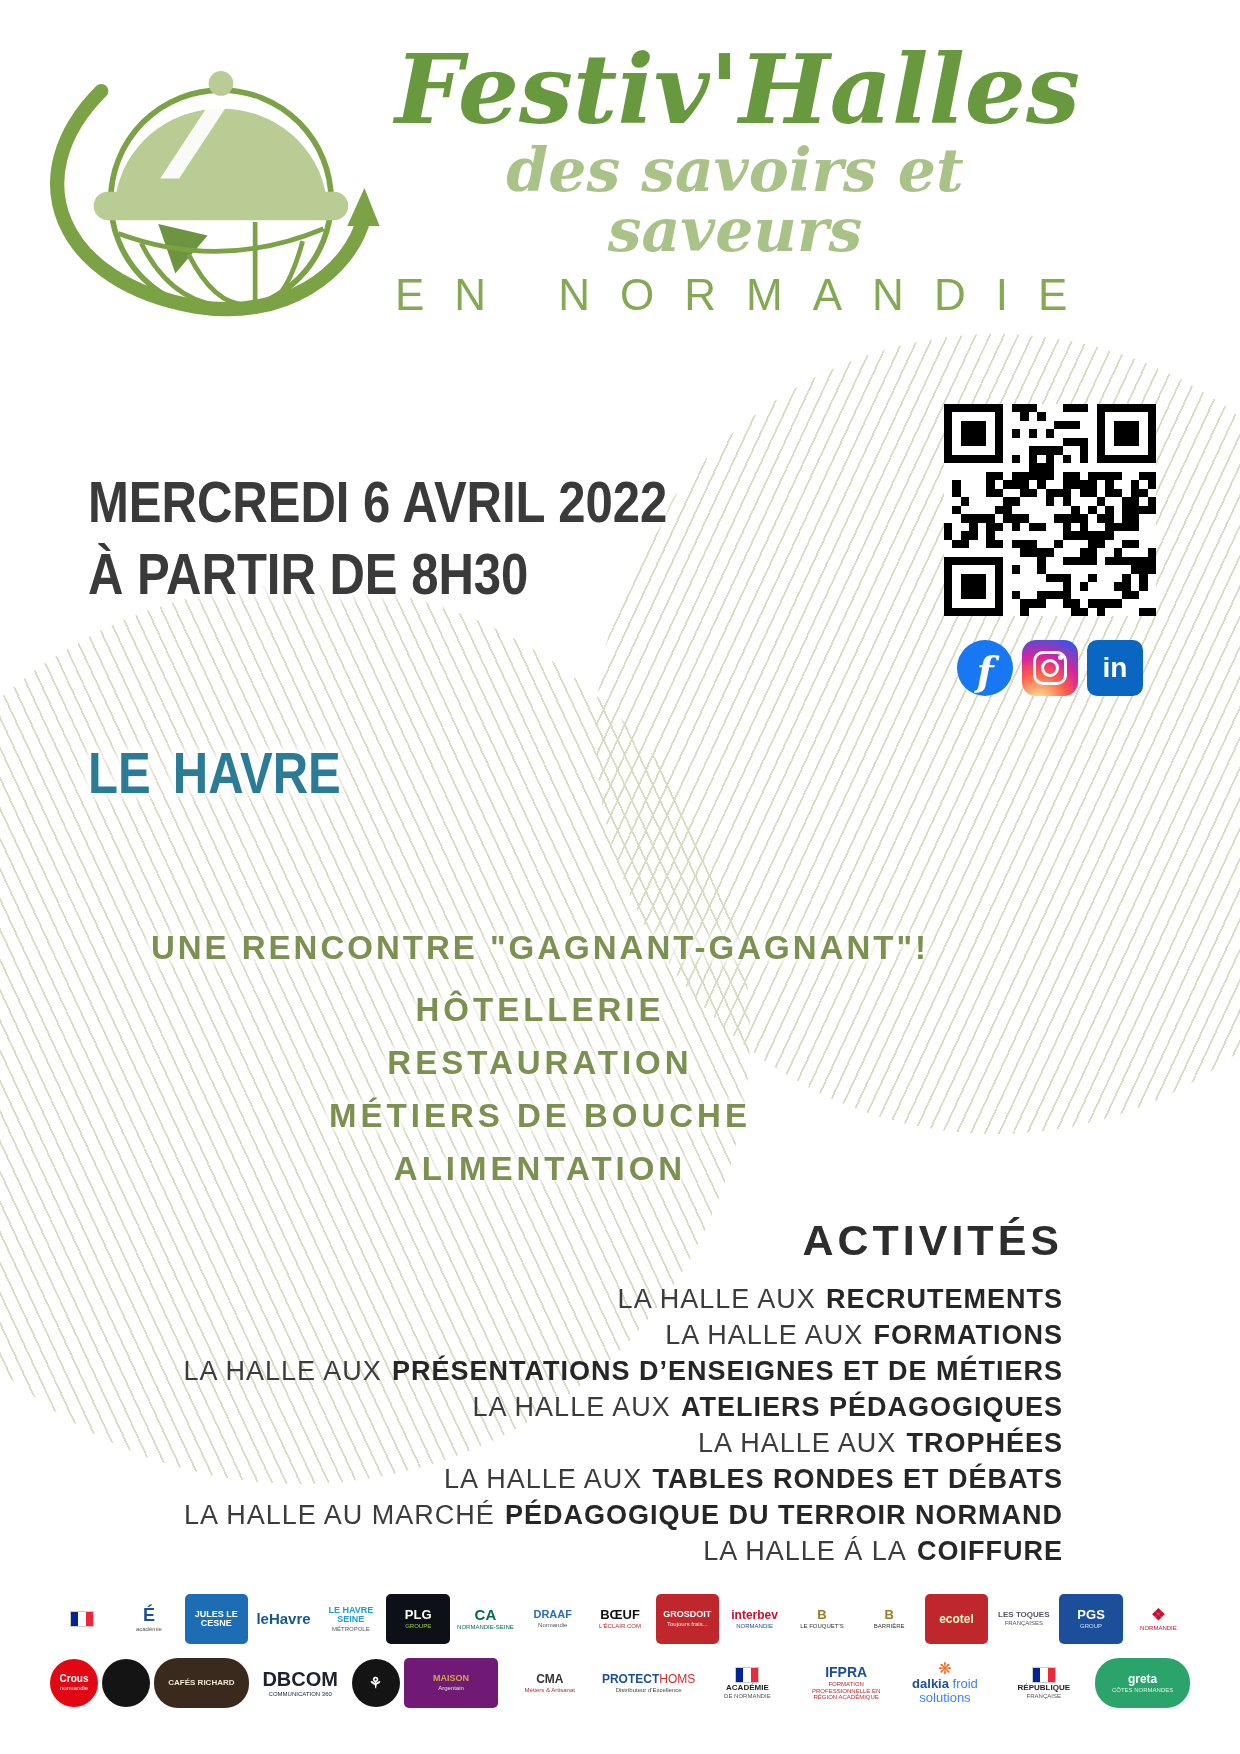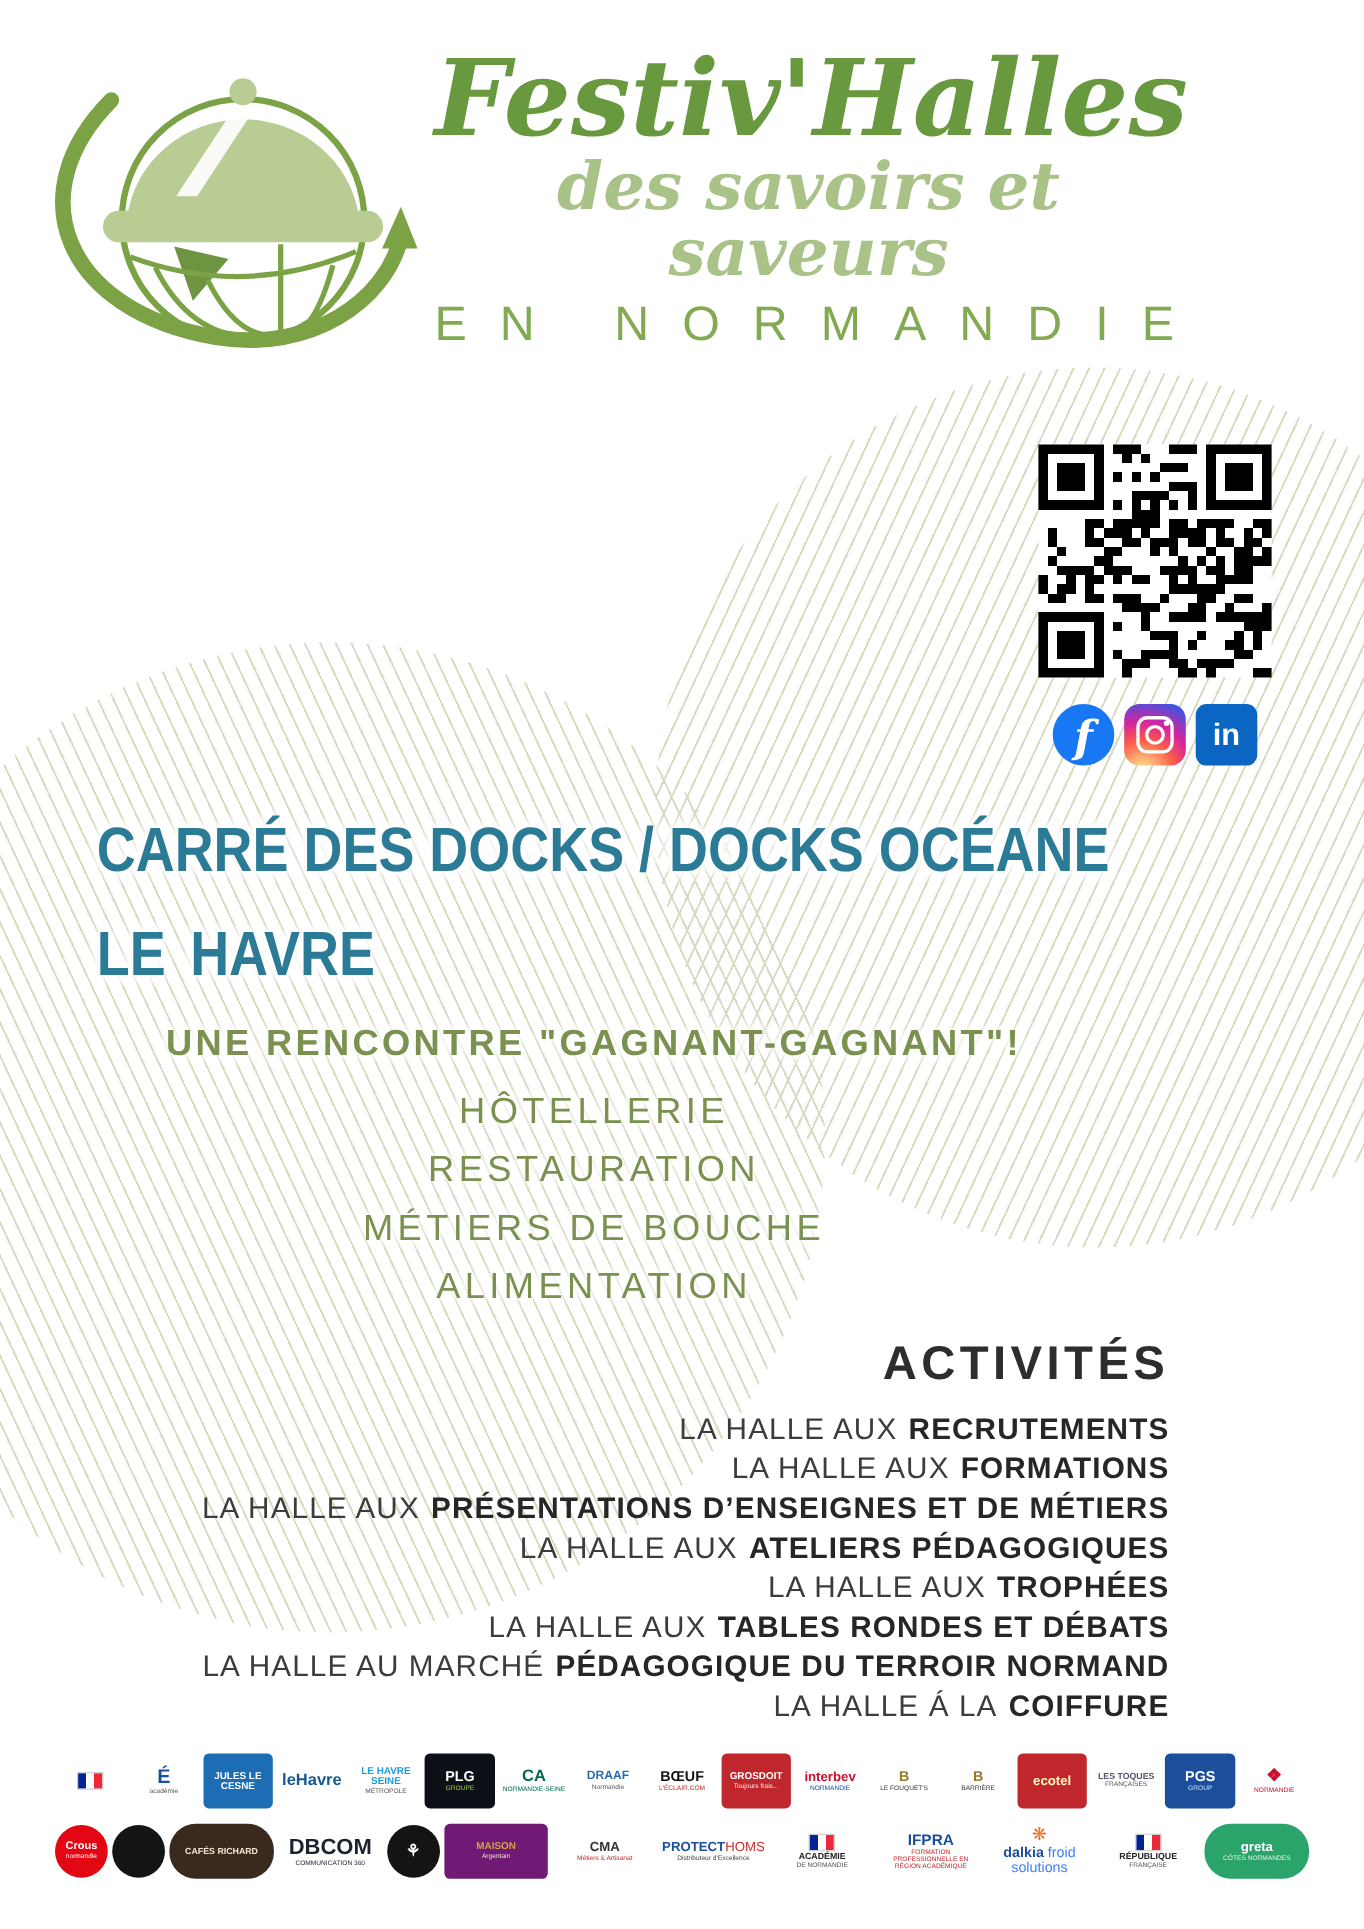--- a/index.html
+++ b/index.html
@@ -58,21 +58,21 @@
 
   .halo { text-shadow:0 0 10px #fff,0 0 10px #fff,0 0 14px #fff,0 0 14px #fff,0 0 18px #fff; }
   .cond { display:inline-block; transform:scaleX(0.86); transform-origin:0 50%; white-space:nowrap; }
 
   .block-date { left:88px; top:462px; font-weight:bold; font-size:57px; line-height:72px; color:#3a3a3a; }
   .block-venue { left:88px; top:722px; font-weight:bold; font-size:57px; line-height:94px; color:#2b7b96; }
   .venue2 { word-spacing:10px; }
 
   .block-center { left:90px; top:925px; width:900px; text-align:center; color:#7a9150; }
   .tagline { font-weight:bold; font-size:33px; letter-spacing:3px; margin-bottom:16px; }
-  .sector { font-size:33px; letter-spacing:4px; line-height:53px; font-weight:400; }
+  .sector { font-size:33px; letter-spacing:4px; line-height:53px; font-weight:700; }
 
   .block-activities { left:90px; top:1212px; width:973px; text-align:right; color:#2d2d2d; }
   .act-title { font-weight:bold; font-size:43px; letter-spacing:4px; margin-bottom:16px; }
   .act-line { font-size:27px; line-height:36px; letter-spacing:1px; white-space:nowrap; }
   .act-prefix { font-weight:400; color:#3c3c3c; }
   .act-bold { font-weight:bold; color:#262626; margin-left:0.38em; }
 
   
   .sponsors { left:50px; width:1140px; display:flex; align-items:center; justify-content:space-between; gap:4px; }
   .row1 { top:1588px; height:54px; }
@@ -429,23 +429,26 @@
       <span class="soc-glyph">f</span>
     </span>
     <span class="soc ig">
       <span class="ig-frame"></span>
     </span>
     <span class="soc li">
       <span class="soc-glyph">in</span>
     </span>
   </div>
 
+  <div class="layer block-date halo">
+    <div><span class="cond">MERCREDI 6 AVRIL 2022</span></div>
+    <div><span class="cond">À PARTIR DE 8H30</span></div>
+  </div>
 
   <div class="layer block-venue halo">
-    <div><span class="cond">CARRÉ DES DOCKS / DOCKS OCÉANE</span></div>
     <div><span class="cond venue2">LE HAVRE</span></div>
   </div>
 
   <div class="layer block-center halo">
     <div class="tagline">UNE RENCONTRE "GAGNANT-GAGNANT"!</div>
     <div class="sector">HÔTELLERIE</div>
     <div class="sector">RESTAURATION</div>
     <div class="sector">MÉTIERS DE BOUCHE</div>
     <div class="sector">ALIMENTATION</div>
   </div>

